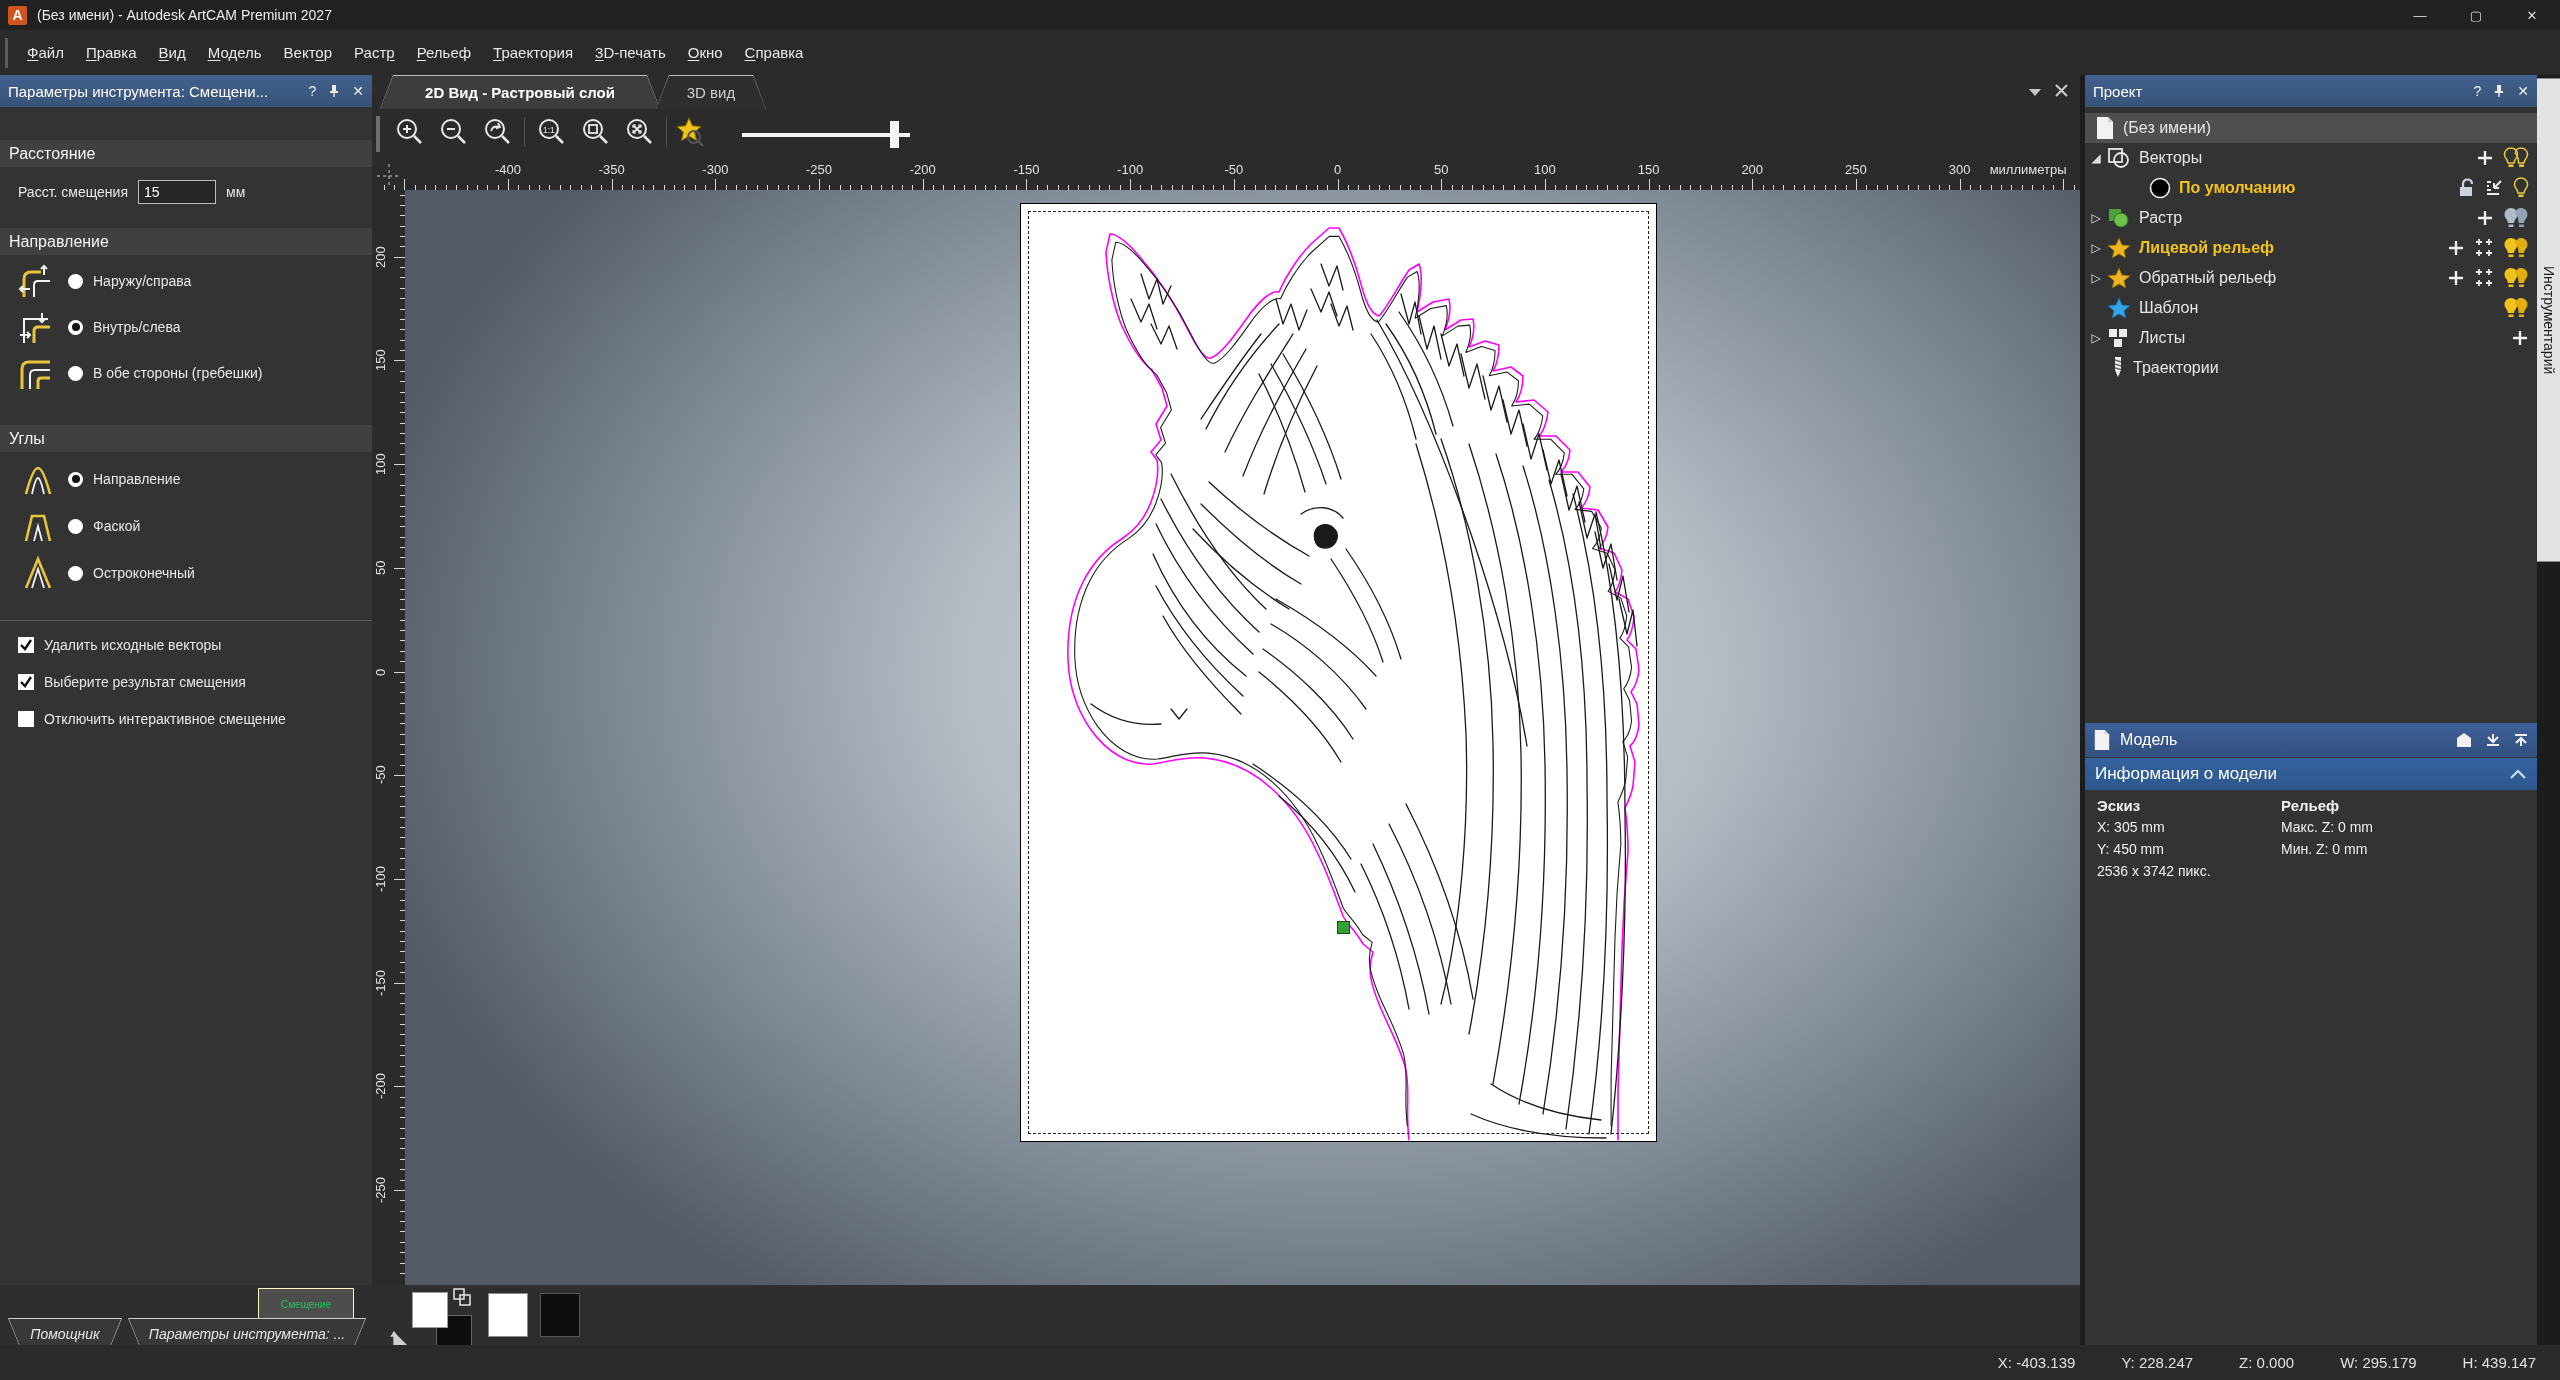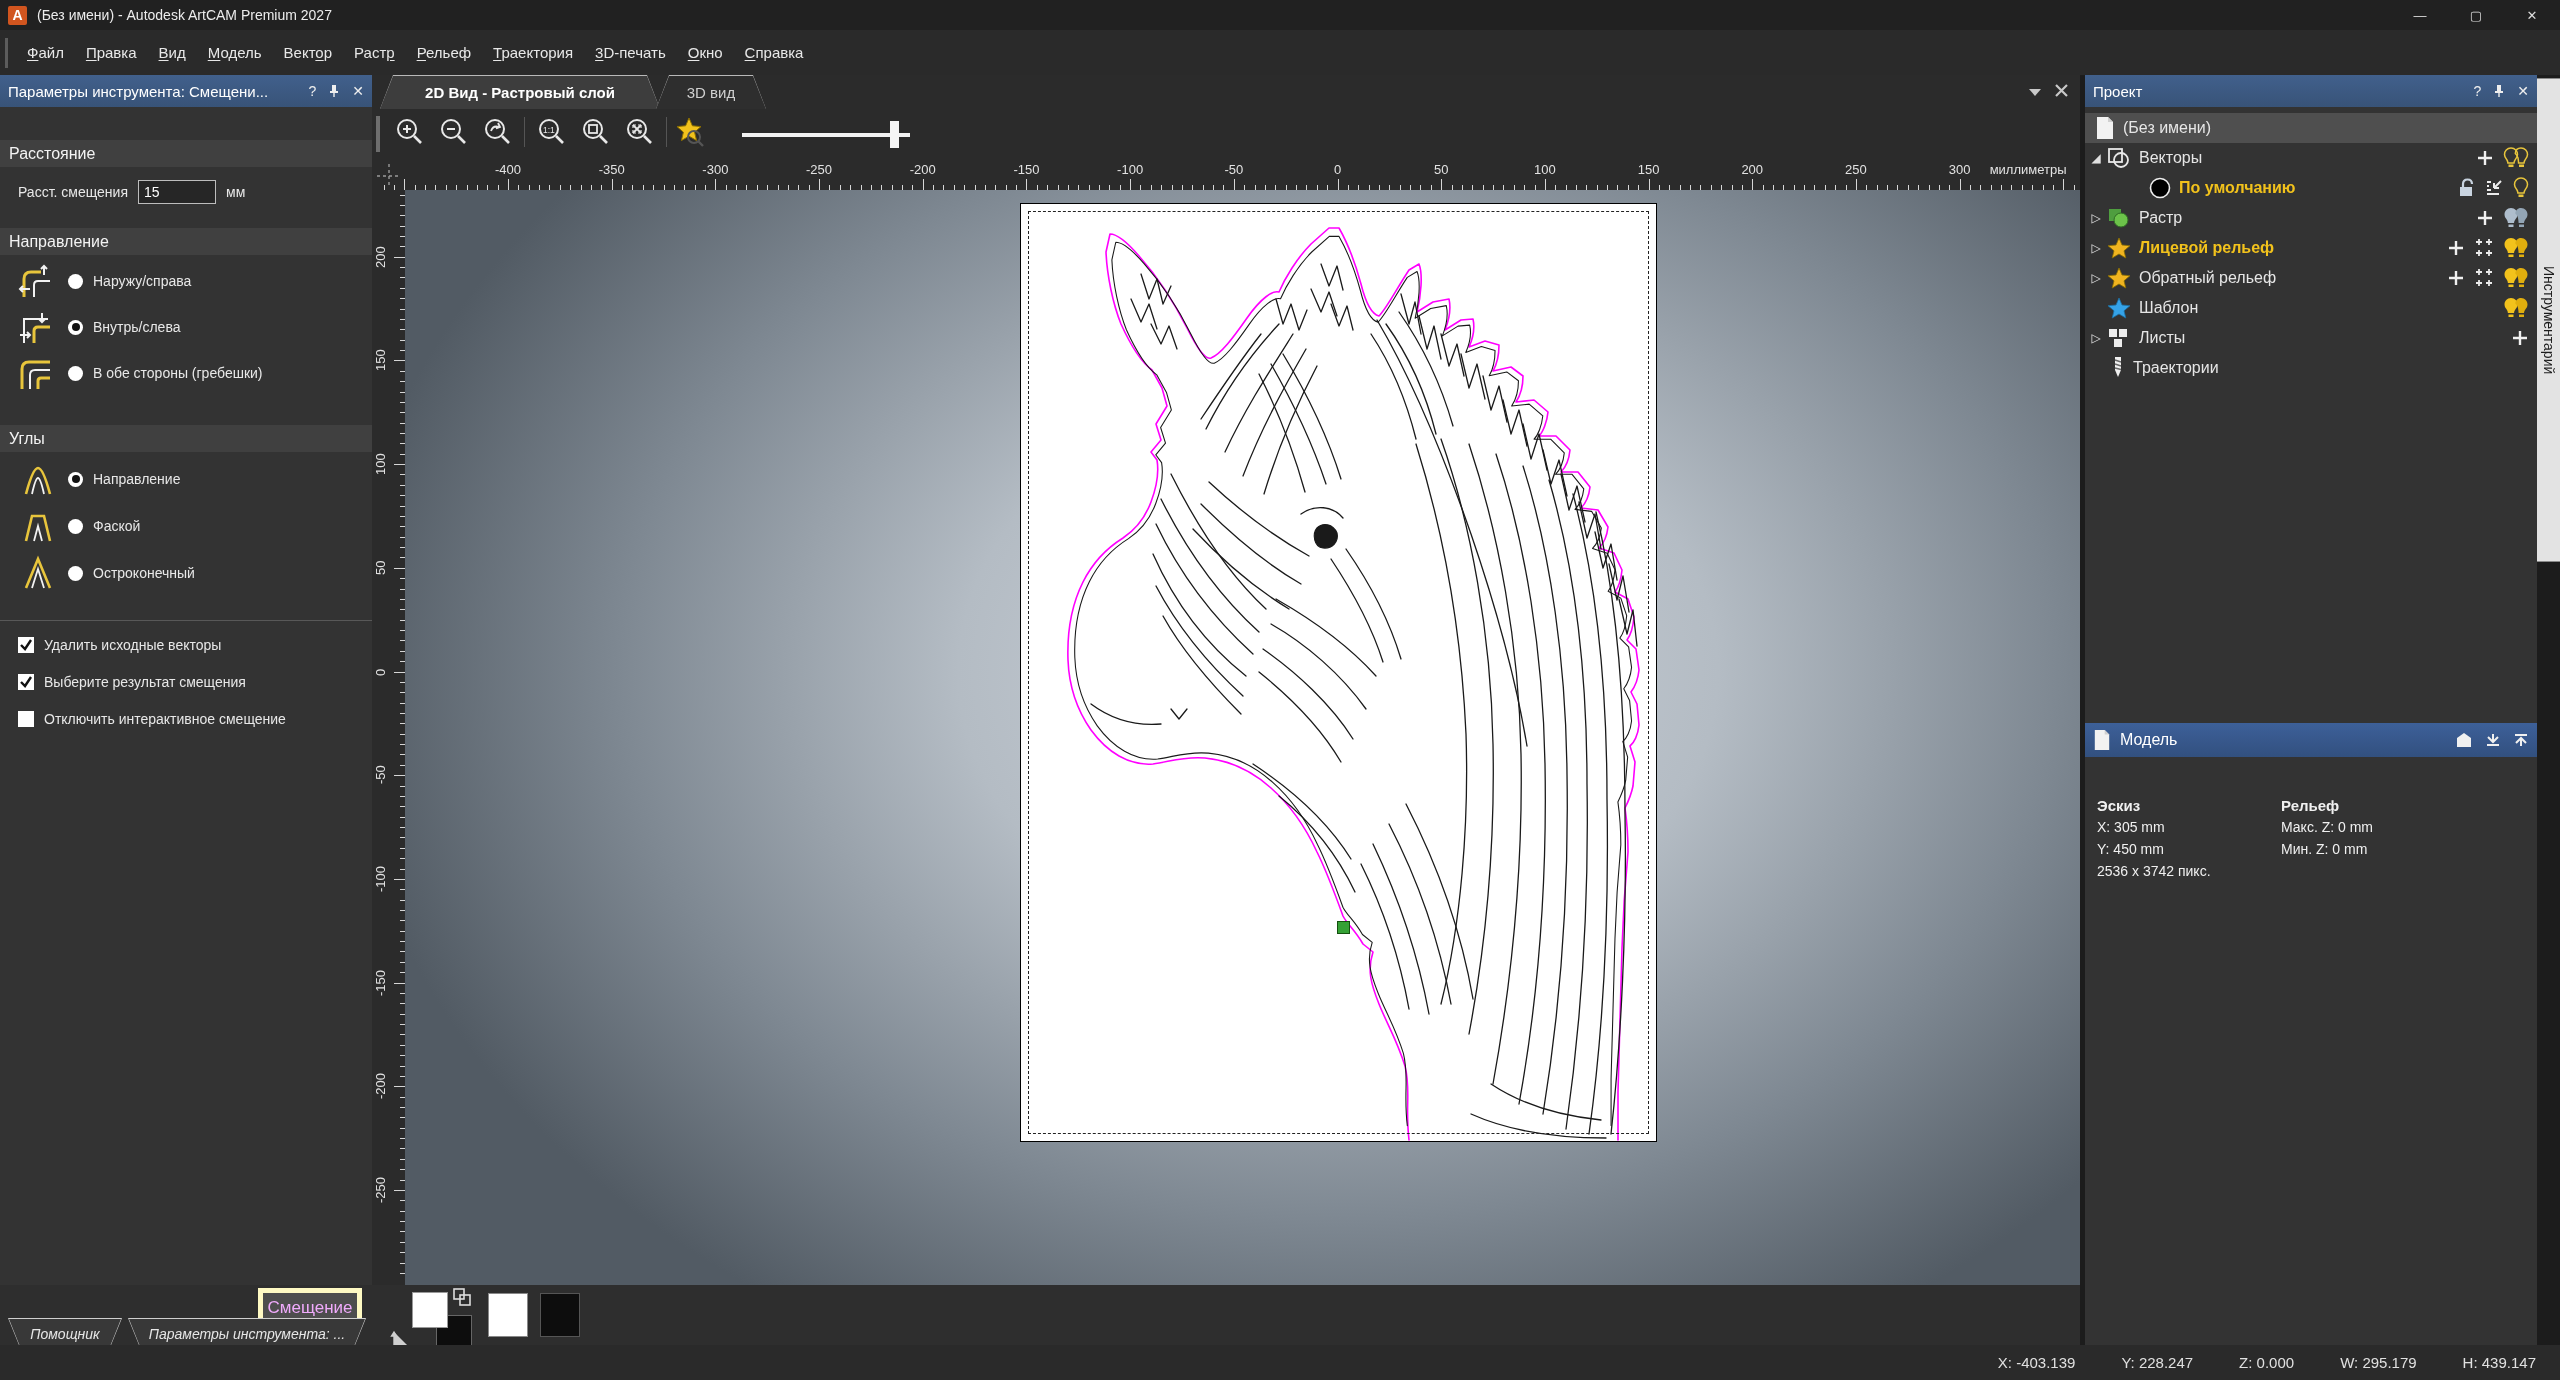--- a/index.html
+++ b/index.html
@@ -57,22 +57,22 @@
   .info-hdr{position:absolute;left:0;width:452px;height:32px;background:linear-gradient(#34639f,#2d568c);
             color:#fff;font-size:17px;display:flex;align-items:center;padding:0 10px;box-sizing:border-box;}
   .inf{position:absolute;font-size:14px;color:#f0f0f0;}
   .inf.b{font-weight:bold;font-size:15px;}
   
   #bottom-strip{left:0;top:1285px;width:2080px;height:60px;background:#2e2e2e;}
   .btab{position:absolute;height:32px;top:33px;font-style:italic;}
   .btab .o{position:absolute;inset:0;background:#cfcfcf;clip-path:polygon(0 0,100% 0,calc(100% - 13px) 100%,13px 100%);}
   .btab .i{position:absolute;inset:1px;clip-path:polygon(0 0,100% 0,calc(100% - 12px) 100%,12px 100%);
            background:#383838;display:flex;align-items:center;justify-content:center;font-size:14px;color:#e6e6e6;}
-  #offset-btn{position:absolute;left:258px;top:3px;width:94px;height:30px;background:#4d4d4d;border:5px solid #fef9c3;
-              color:#f0abfc;font-size:17px;display:flex;align-items:center;justify-content:center;}
+  #offset-btn{position:absolute;left:258px;top:3px;width:94px;height:30px;background:#4d4d4d;border:1px solid #fef9c3;
+              color:#22c55e;font-size:10px;display:flex;align-items:center;justify-content:center;}
   .swatch{position:absolute;box-sizing:border-box;}
   #statusbar{left:0;top:1345px;width:2560px;height:35px;background:#2a2a2a;display:flex;align-items:center;
              justify-content:flex-end;gap:46px;padding-right:24px;box-sizing:border-box;font-size:15px;color:#e0e0e0;}
   #vertical-tab{left:2537px;top:78px;width:23px;height:482px;background:#e3e3e3;border:1px solid #8a8a8a;
      border-left:none;color:#1c1c1c;font-size:14px;display:flex;align-items:center;justify-content:center;}
   #vertical-tab span{writing-mode:vertical-rl;}
   svg{display:block;}
 </style>
 </head>
 <body>
@@ -879,20 +879,26 @@
           <path d="M8 2 L8 9 M3 5 L8 10 L13 5" stroke="#f0f0f0" stroke-width="2" fill="none"></path>
           <path d="M2 13 H14" stroke="#f0f0f0" stroke-width="2"></path>
         </svg>
       <svg width="16" height="16" viewBox="0 0 16 16">
           <path d="M2 3 H14" stroke="#f0f0f0" stroke-width="2"></path>
           <path d="M8 14 L8 7 M3 11 L8 6 L13 11" stroke="#f0f0f0" stroke-width="2" fill="none"></path>
         </svg>
     </span>
   </div>
 
+  <div class="info-hdr" style="top:683px;">
+    <span>Информация о модели</span>
+    <svg style="margin-left:auto;" width="18" height="12" viewBox="0 0 18 12">
+        <path d="M2 10 L9 3 L16 10" fill="none" stroke="#cfe0f5" stroke-width="2"></path>
+      </svg>
+  </div>
   <div class="inf b" style="left:12px;top:722px;">Эскиз</div>
   <div class="inf" style="left:12px;top:744px;">X: 305 mm</div>
   <div class="inf" style="left:12px;top:766px;">Y: 450 mm</div>
   <div class="inf" style="left:12px;top:788px;">2536 x 3742 пикс.</div>
   <div class="inf b" style="left:196px;top:722px;">Рельеф</div>
   <div class="inf" style="left:196px;top:744px;">Макс. Z: 0 mm</div>
   <div class="inf" style="left:196px;top:766px;">Мин. Z: 0 mm</div>
 
 </div>
 

